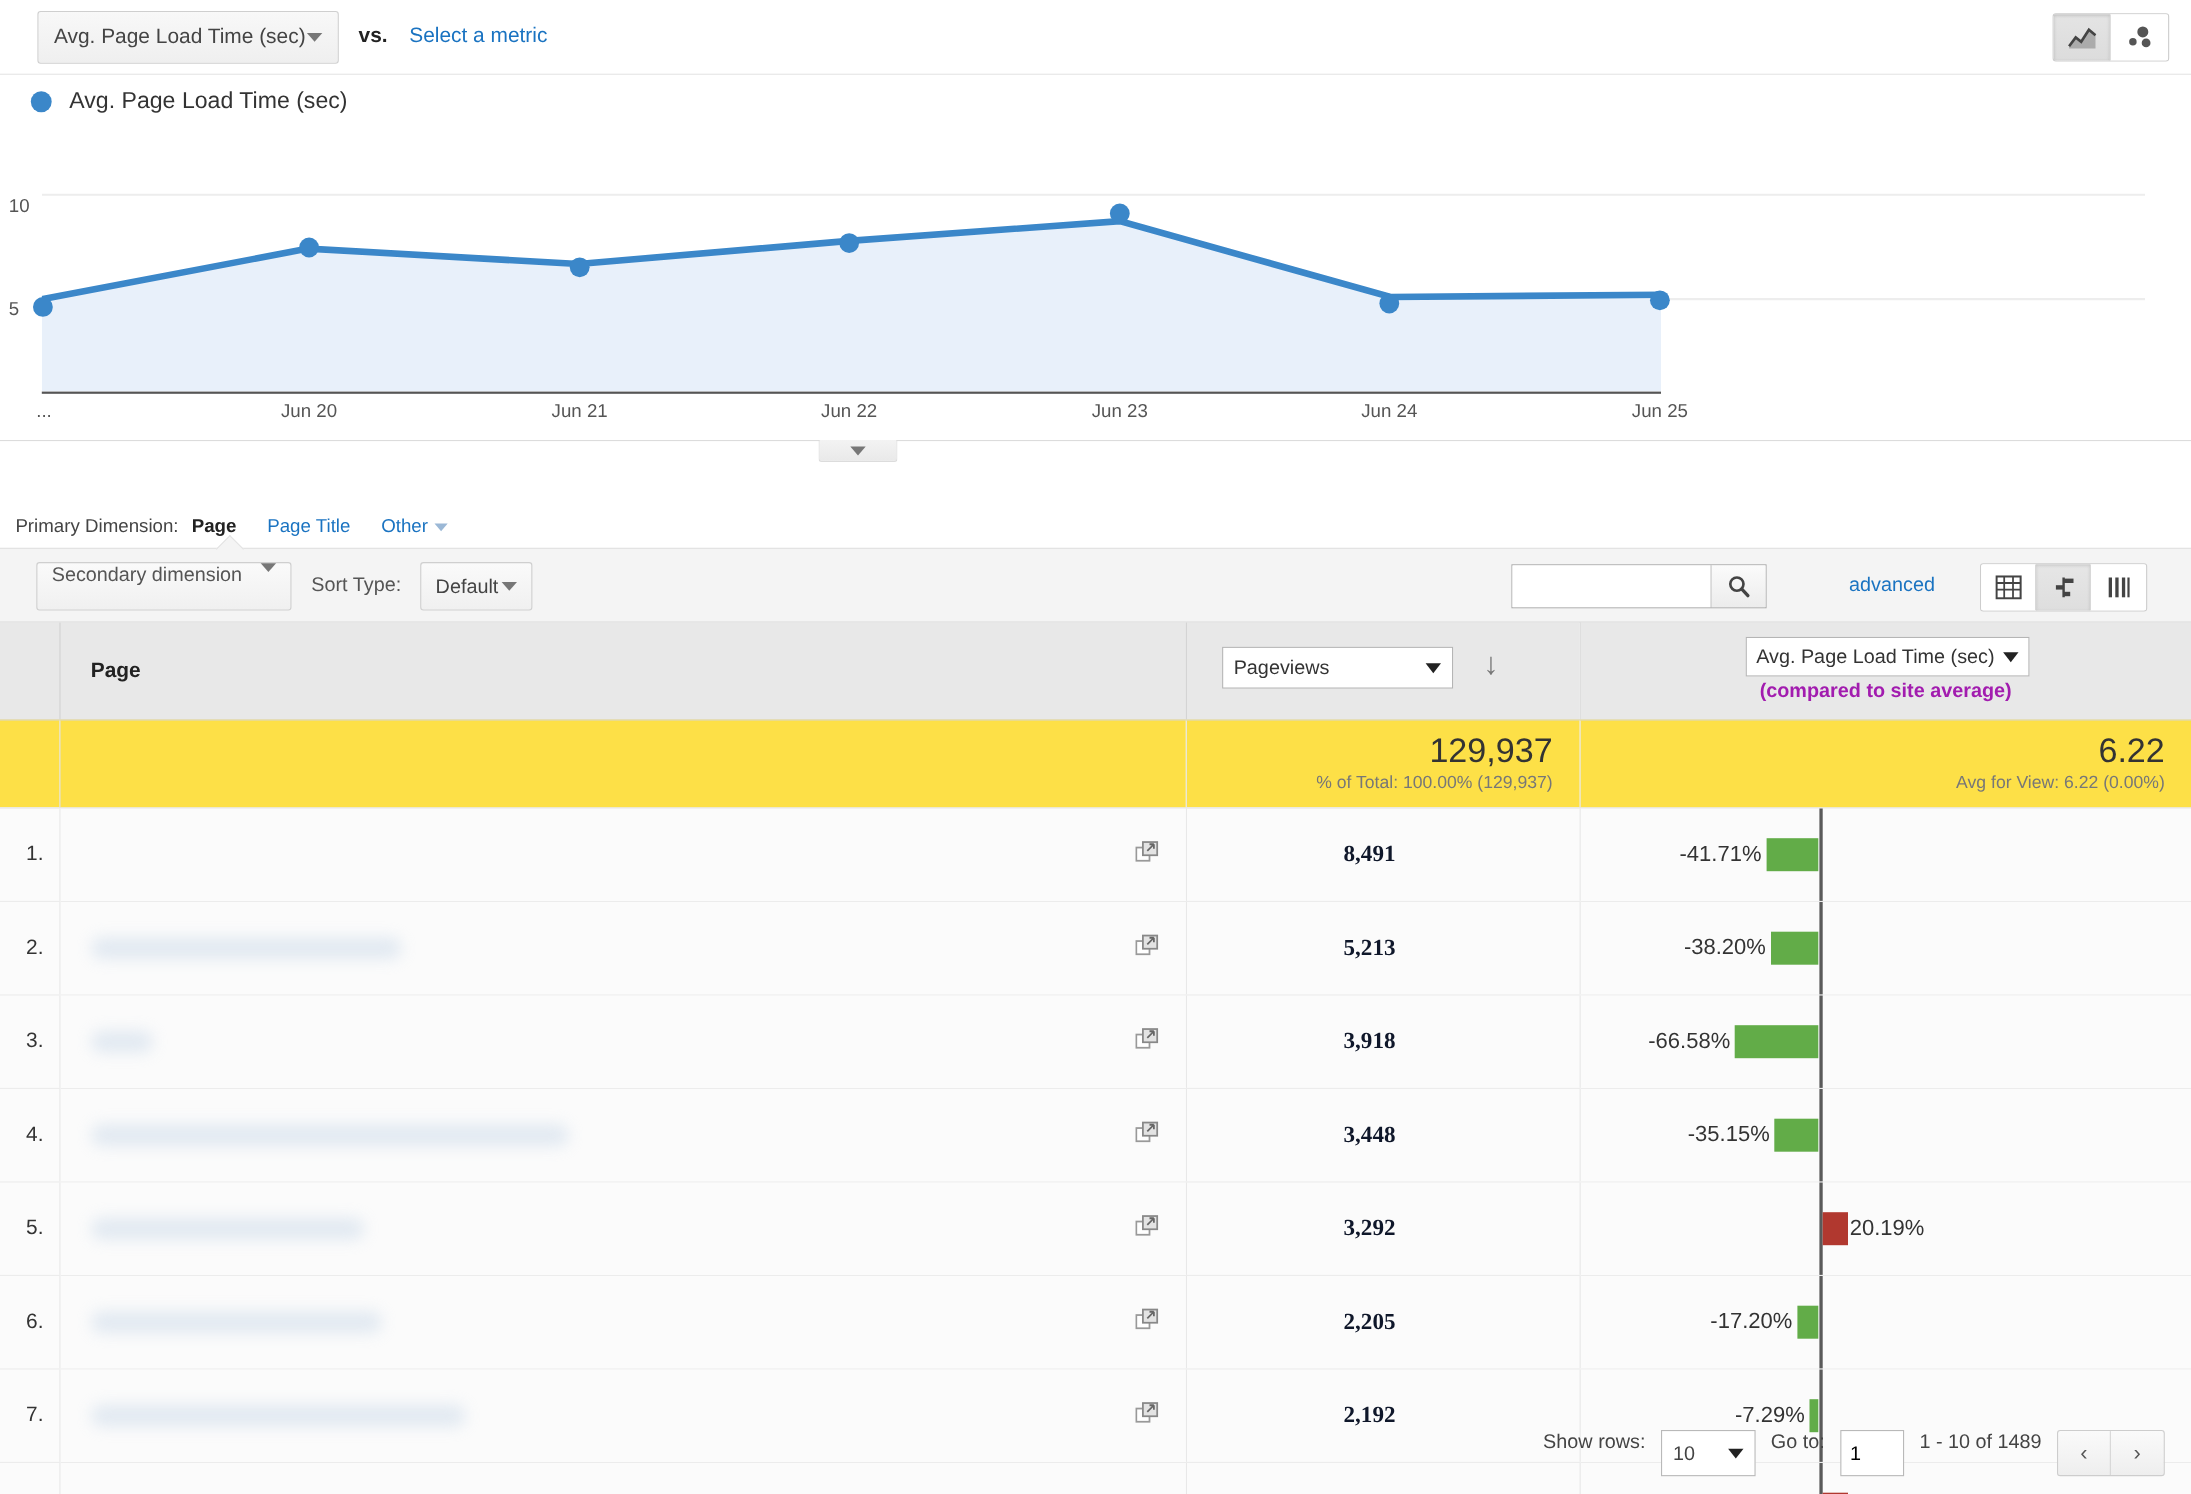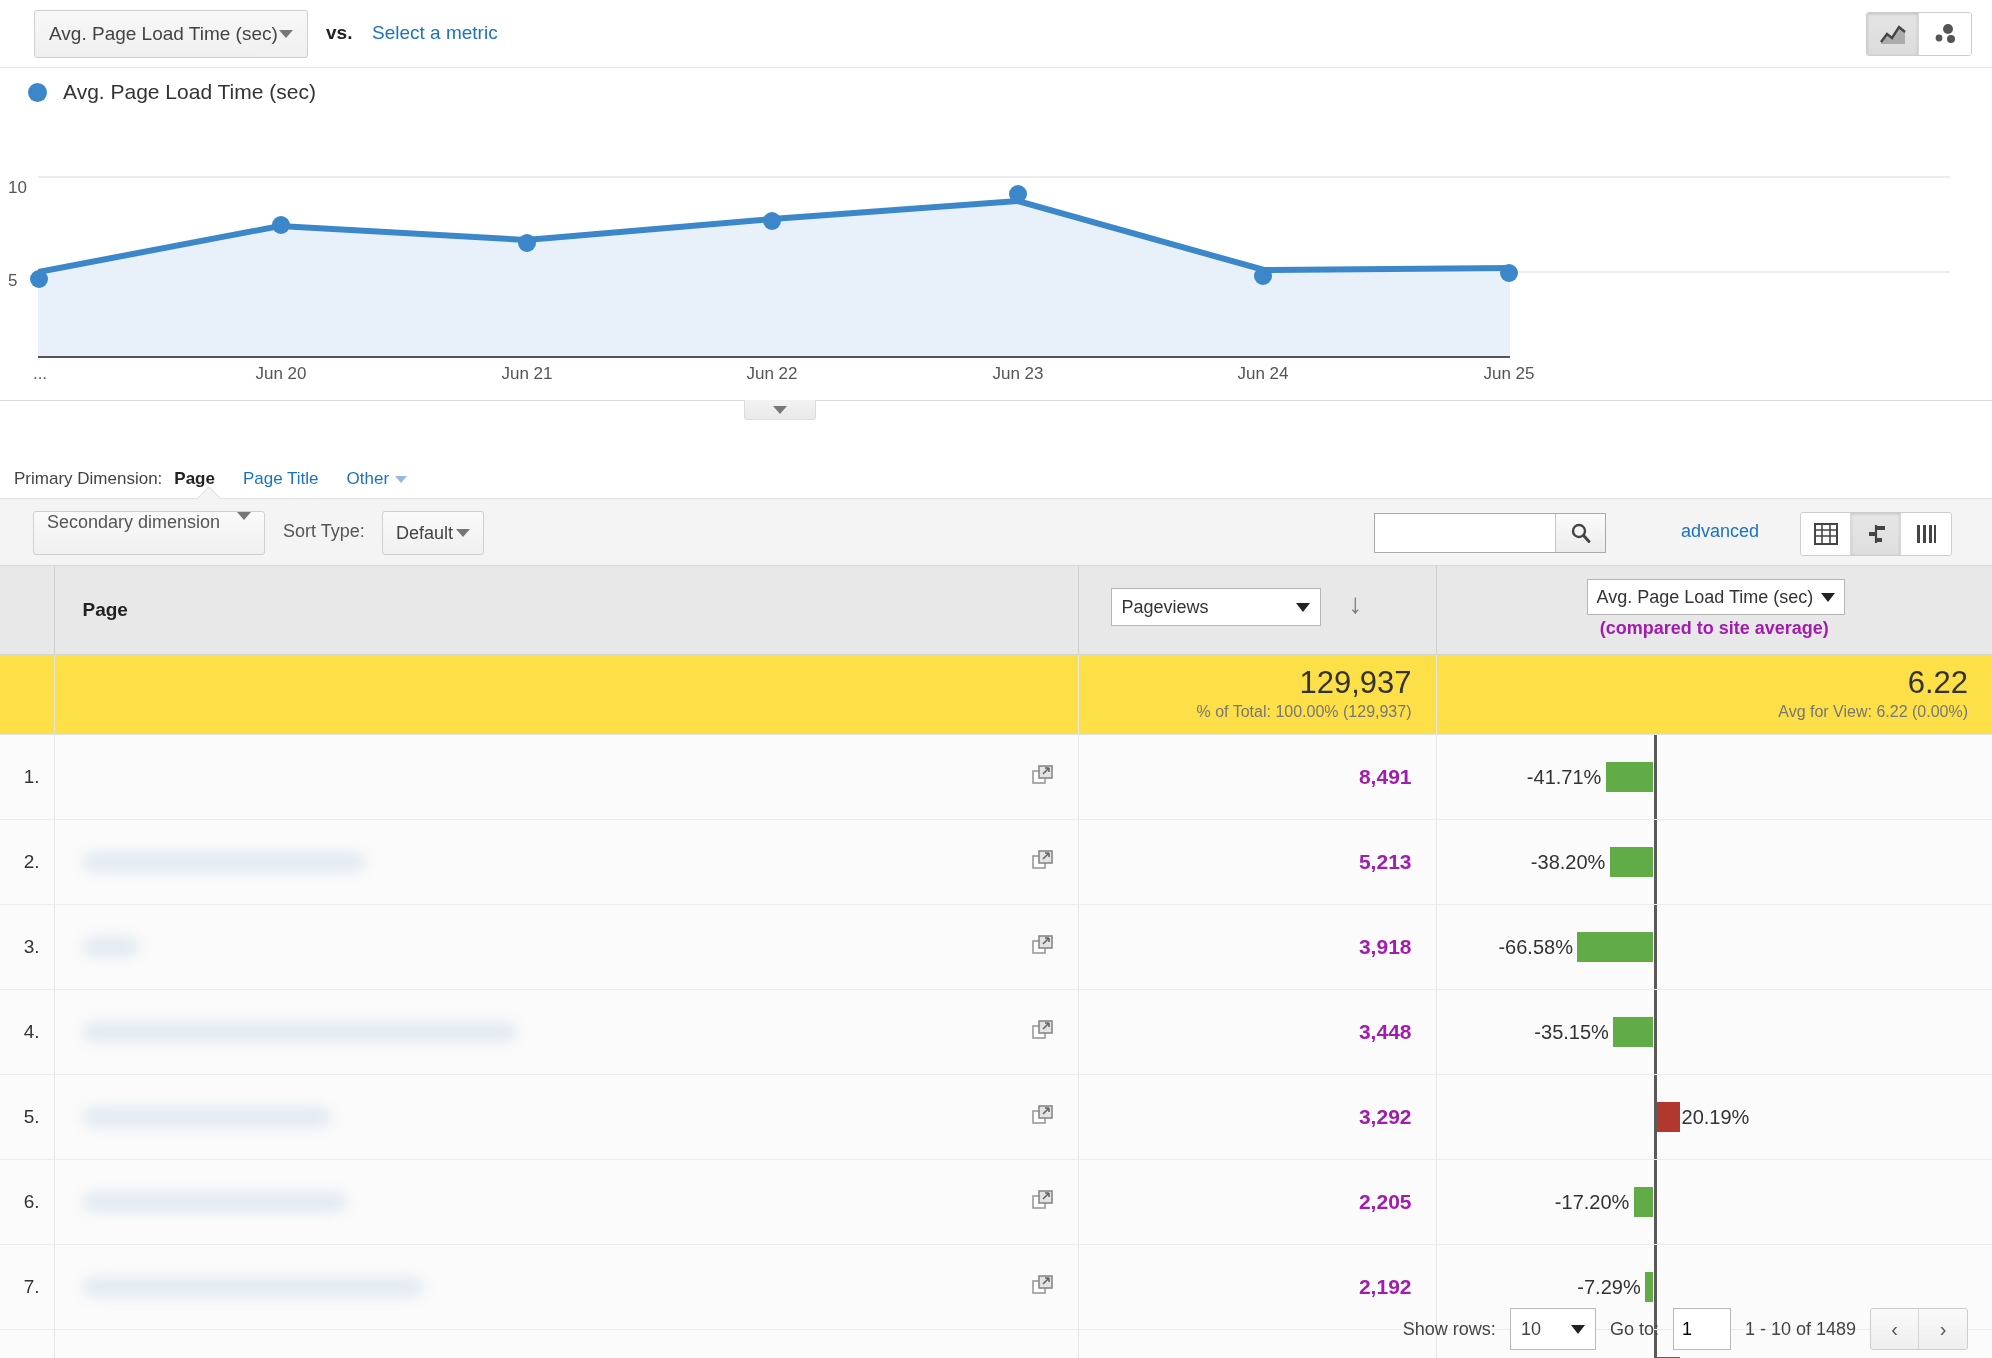--- a/index.html
+++ b/index.html
@@ -320,22 +320,22 @@
     border-radius: 9px;
     vertical-align: middle;
   }
   .ext-icon-cell {
     position: absolute; right: 24px; top: 50%;
     transform: translateY(-50%);
     cursor: pointer;
   }
   .d-pv {
     border-left: 1px solid #e6e6e6;
-    text-align: right; padding-right: 24px !important;
-    font-size: 21px; font-weight: bold; color: #a21caf;
+    text-align: center; padding-right: 24px !important;
+    font-size: 21px; font-weight: bold; color: #0f172a; font-family: Liberation Serif, serif;
   }
   .d-alt {
     border-left: 1px solid #e6e6e6;
     position: relative; background: #fff;
   }
   .alt-axis {
     position: absolute; left: 217px; top: 0;
     width: 3px; height: 100%; background: #5a5a5a;
   }
   .bar {
@@ -346,21 +346,21 @@
   .bar.pos { background: #b1382f; left: 220px; }
   .bar-lbl {
     position: absolute; top: 50%; transform: translateY(-50%);
     font-size: 20px; color: #333; white-space: nowrap;
   }
 
   
   .footer {
     position: absolute; left: 0; top: 1300px;
     width: 100%; height: 58px;
-    display: flex; align-items: center; justify-content: flex-end;
+    display: flex; align-items: flex-start; justify-content: flex-end;
     padding-right: 24px; gap: 14px;
     font-size: 18px; color: #444; padding-left: 40px;
   }
   .rows-select {
     width: 86px; height: 42px;
     background: #fff; border: 1px solid #b9b9b9;
     display: flex; align-items: center; padding: 0 10px;
     cursor: pointer;
   }
   .rows-select .lbl { flex: 1; }

